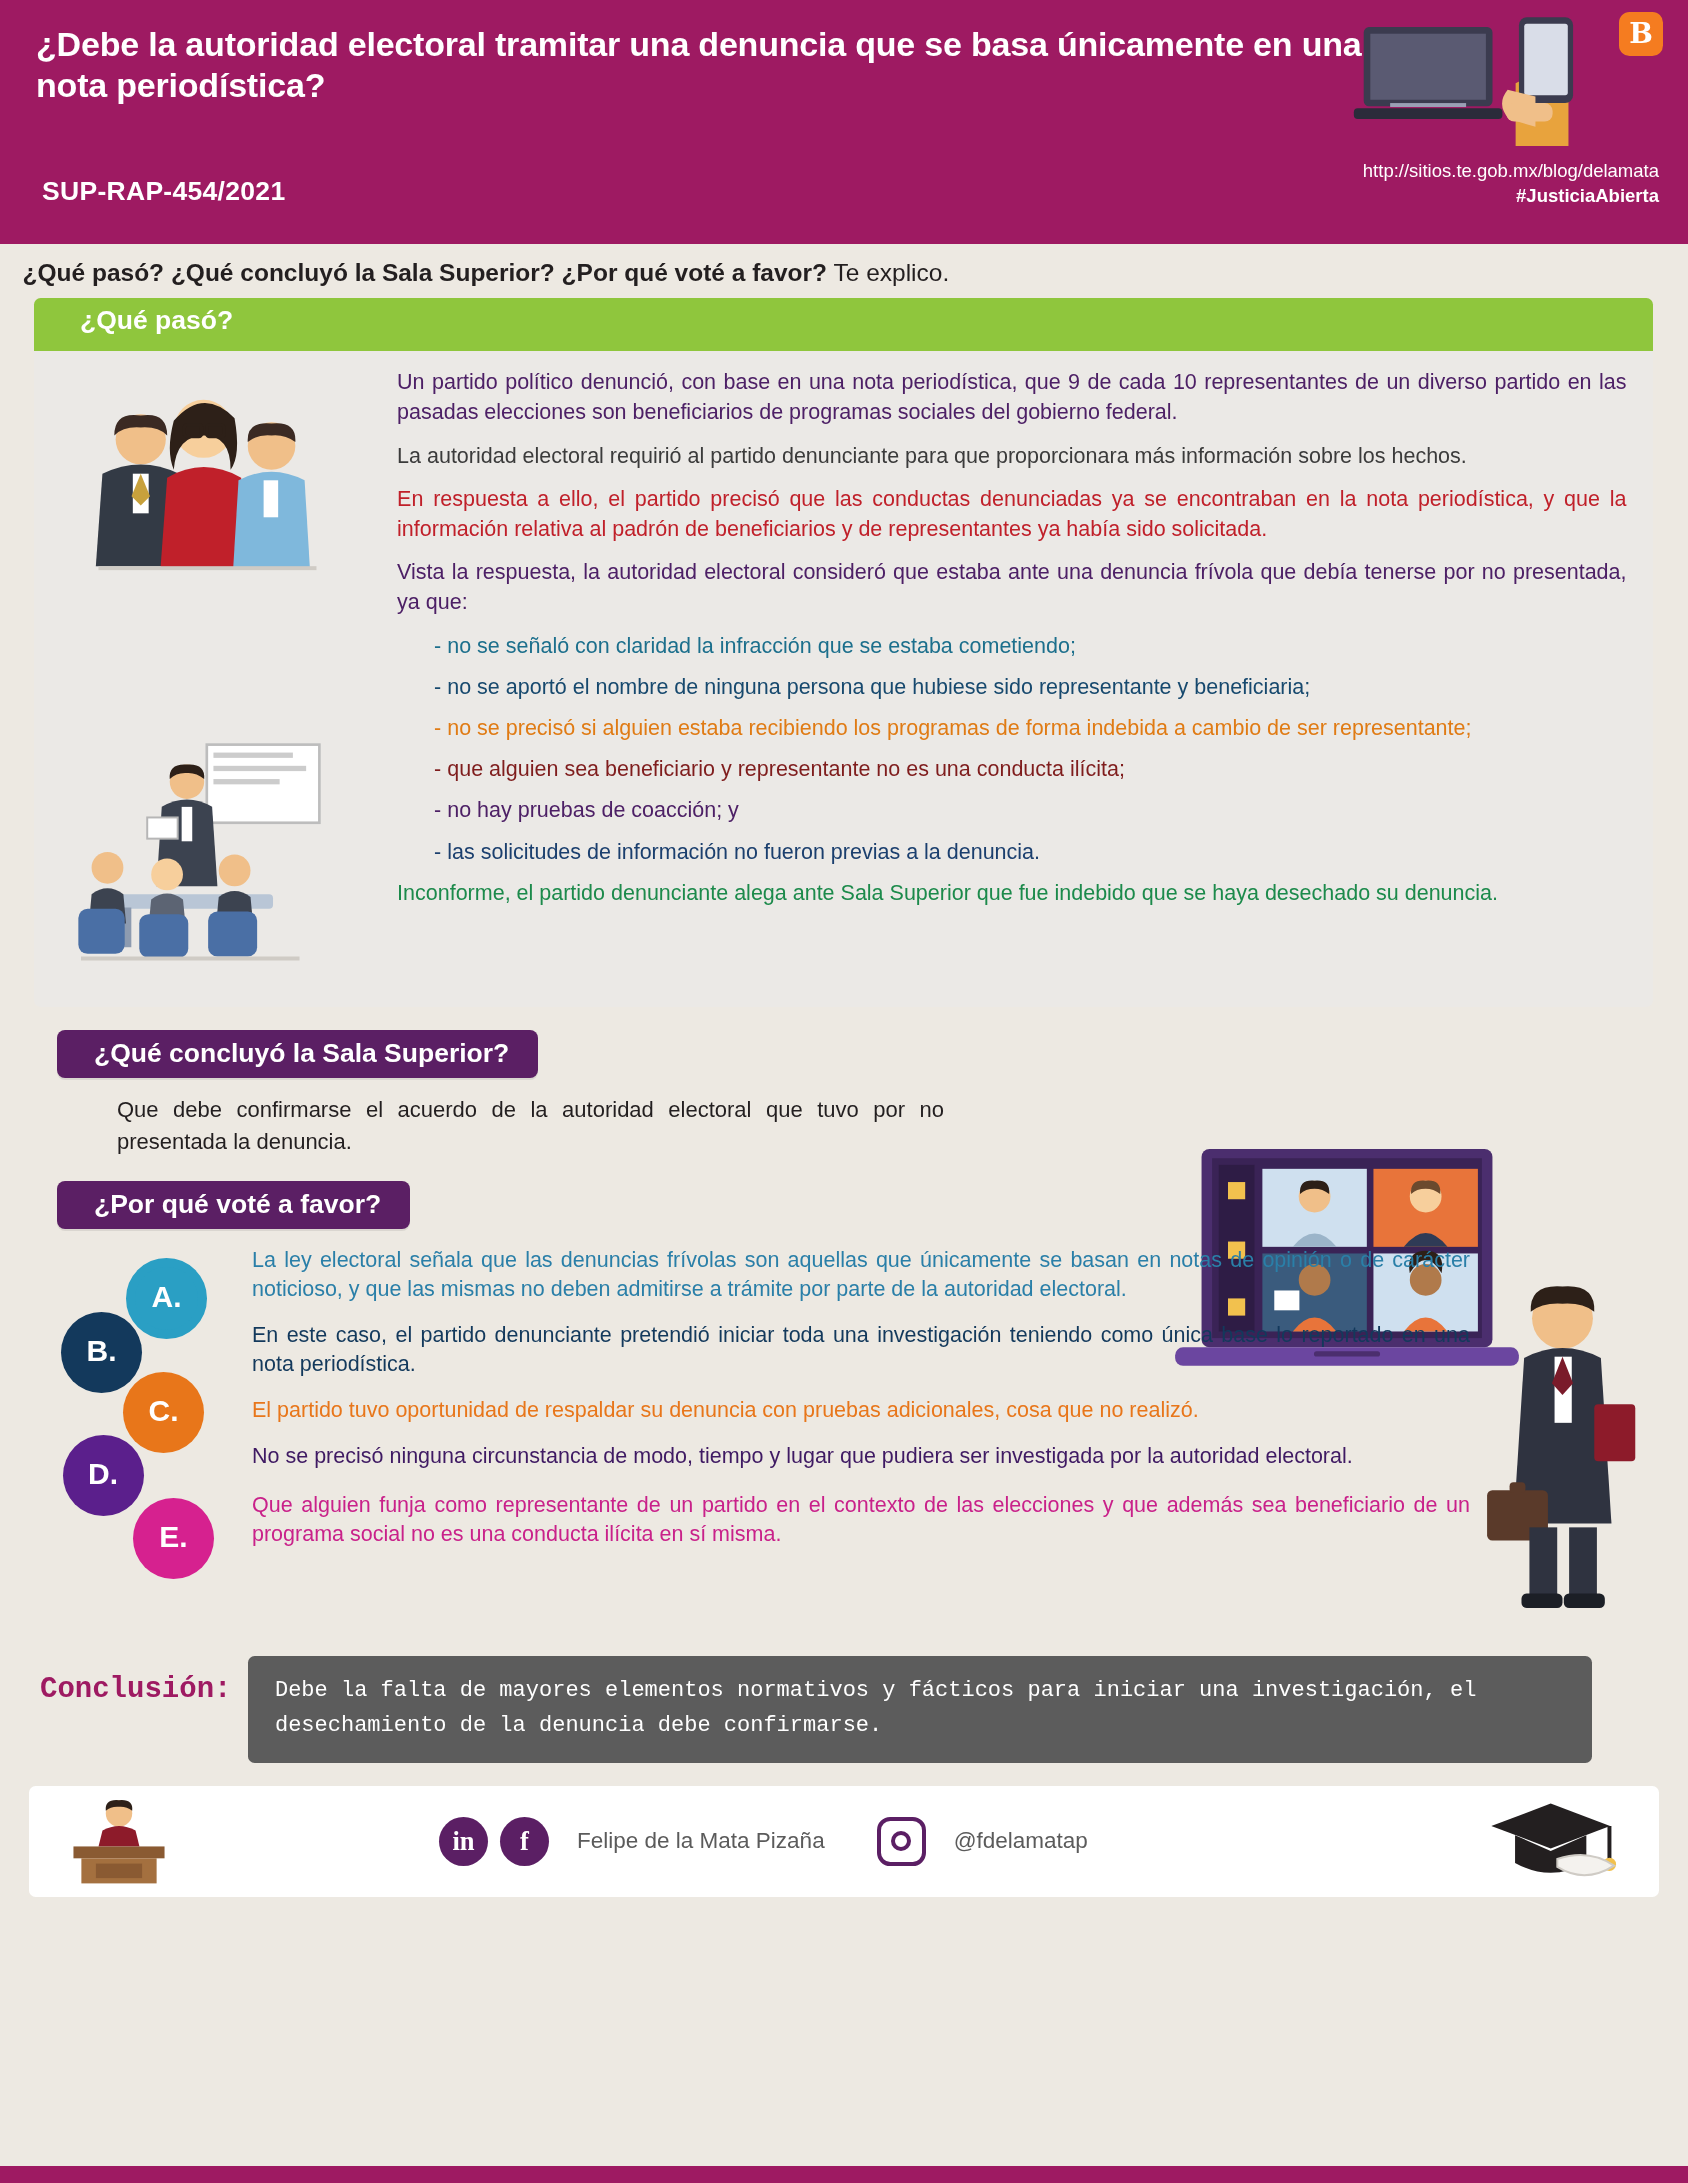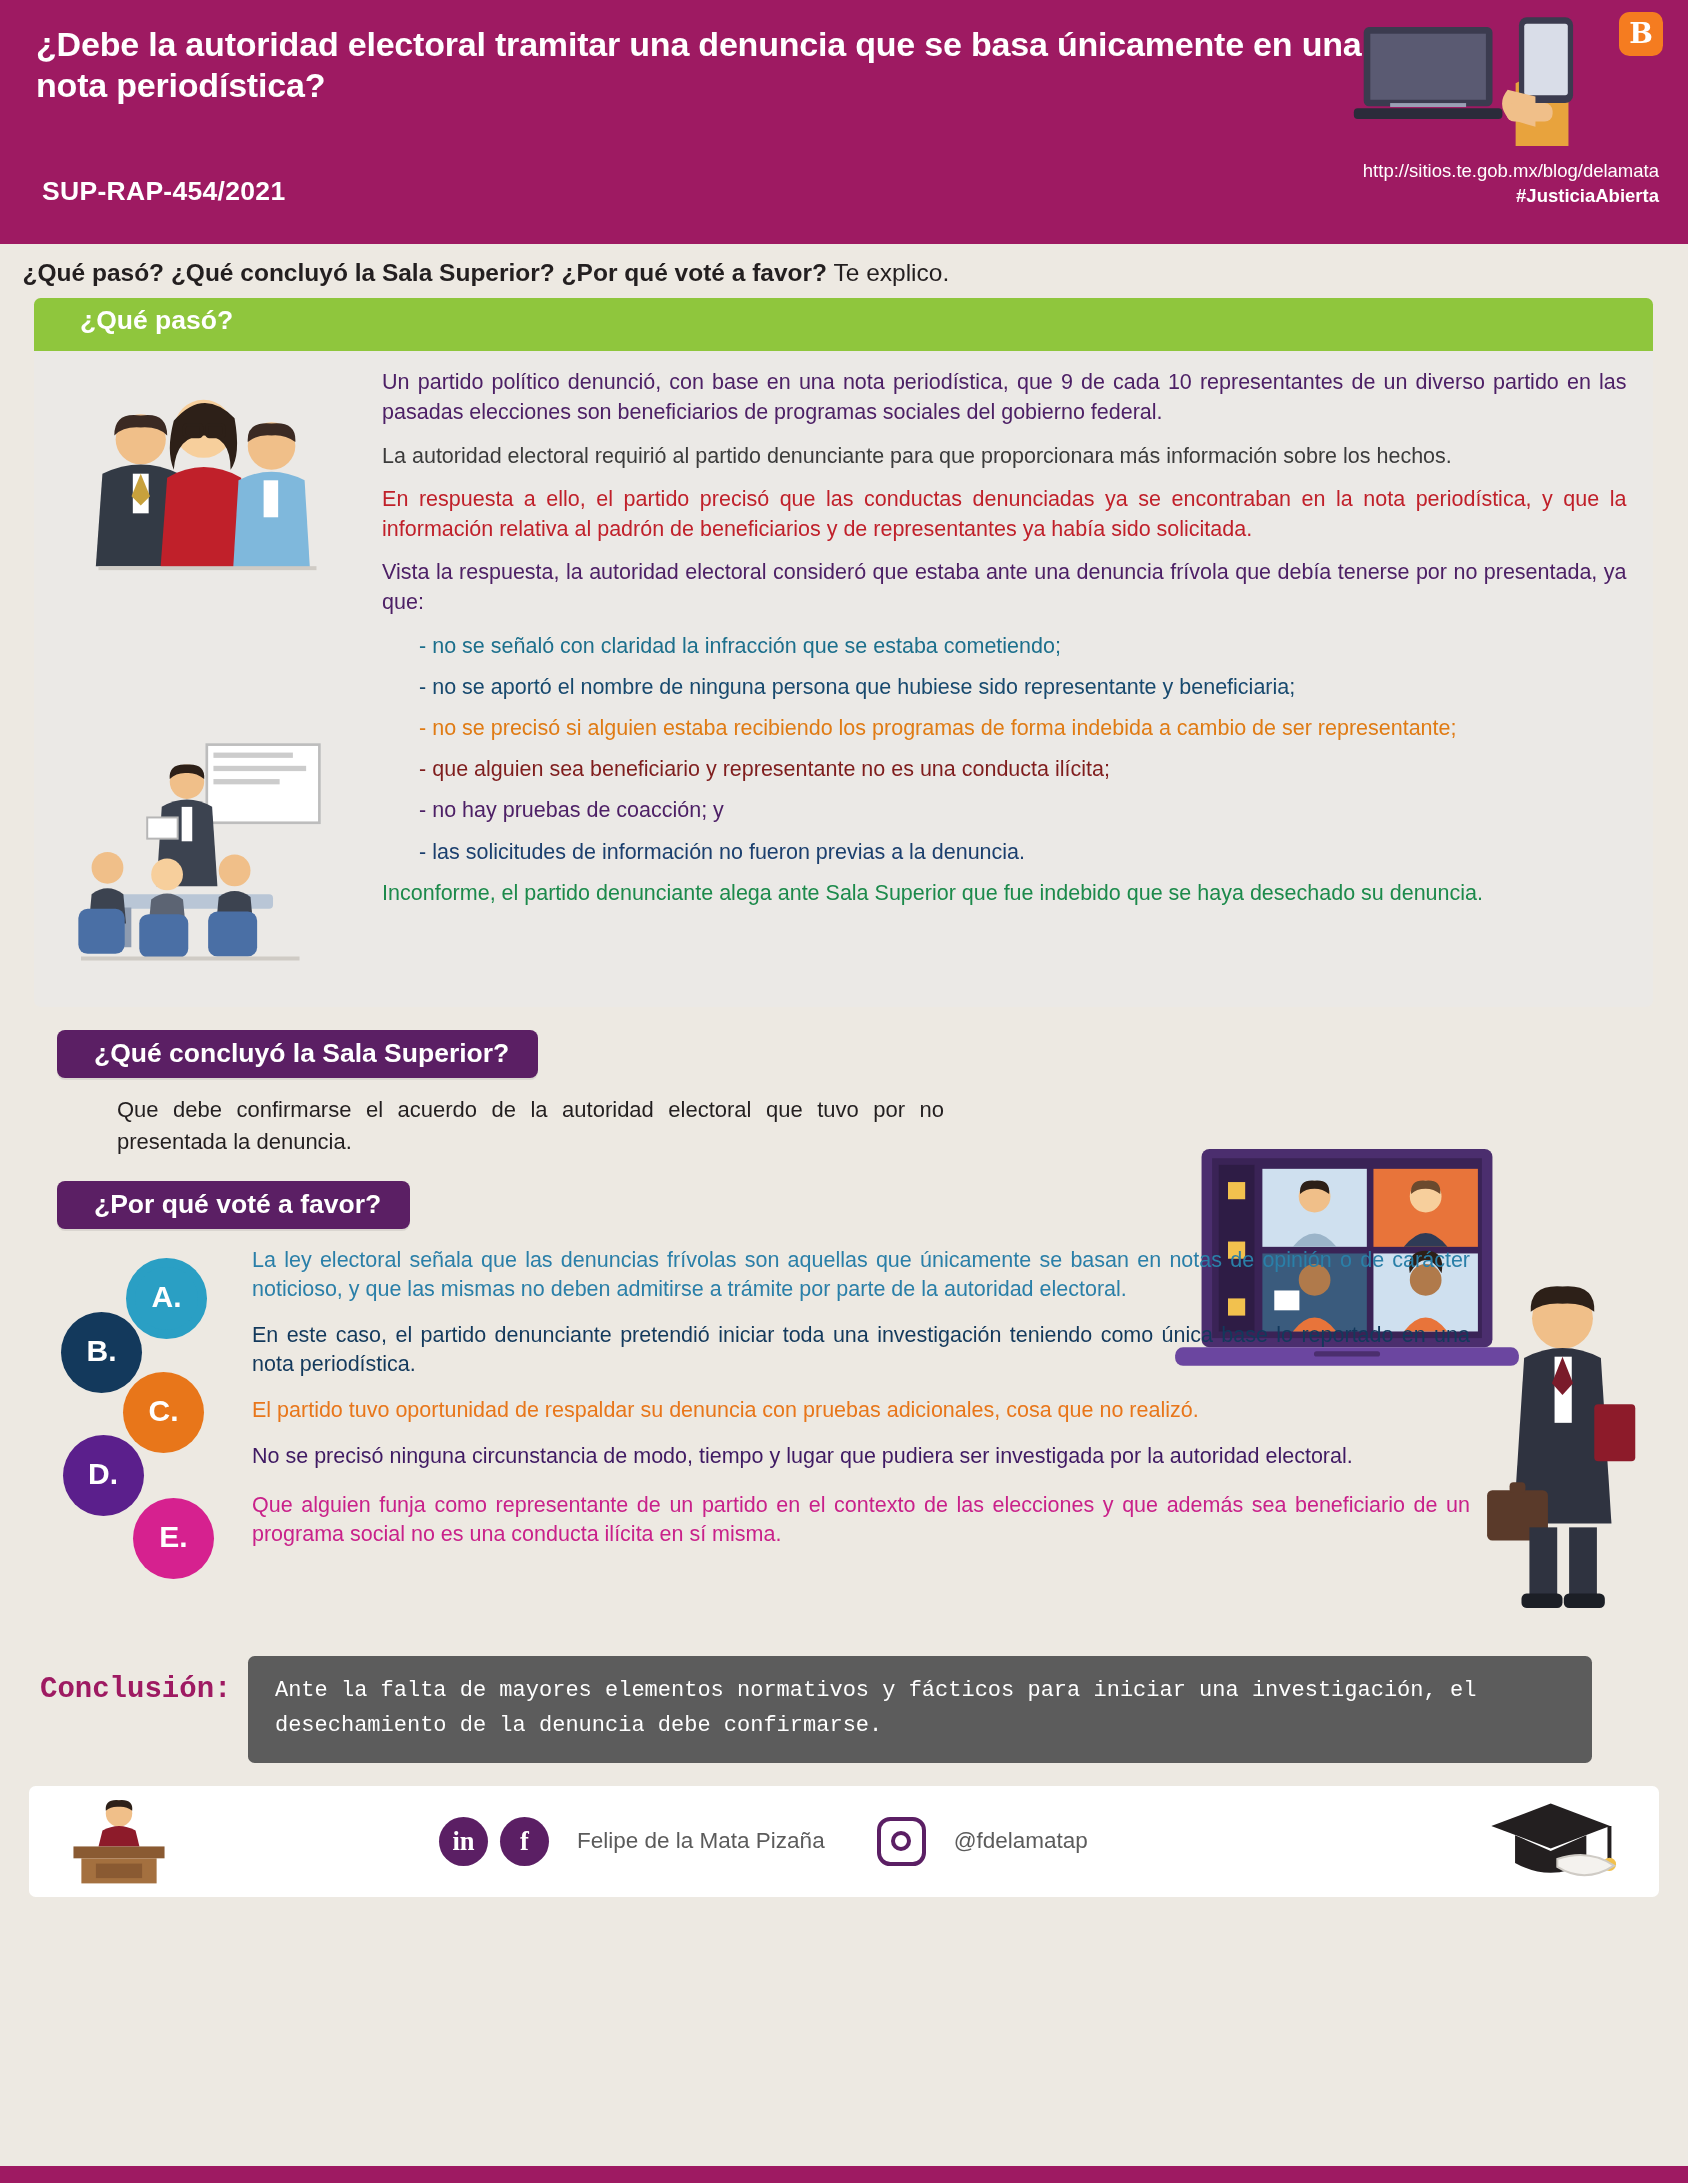--- a/index.html
+++ b/index.html
@@ -100,21 +100,21 @@
   .card-gray {
     margin: 0 0 0 34px;
     width: 1619px;
     background: #ebe9e6;
     border-radius: 0 0 6.6px 6.6px;
     padding: 17px 26.5px 24px 26.5px;
     display: flex;
     gap: 10.6px;
   }
   .card-left { width: 311px; flex: none; position: relative; }
-  .card-right { flex: 1; }
+  .card-right { flex: 1; margin-left: 15px; }
 
   .p {
     font-size: 21.5px;
     line-height: 1.36;
     text-align: justify;
     margin-bottom: 14.6px;
     color: #333333;
   }
   .p.purple { color: #4d2066; }
   .p.red { color: #c0202a; }
@@ -435,21 +435,21 @@
       <rect x="100" y="386" width="42" height="110" fill="#2f3340"></rect>
       <rect x="160" y="386" width="42" height="110" fill="#2f3340"></rect>
       <rect x="88" y="486" width="62" height="22" rx="8" fill="#1c1f26"></rect>
       <rect x="152" y="486" width="62" height="22" rx="8" fill="#1c1f26"></rect>
     </svg>
   </div>
 
   
   <div class="conclusion-row">
     <div class="conclusion-label">Conclusión:</div>
-    <div class="conclusion-box">Ante la falta de mayores elementos normativos y fácticos para iniciar una investigación, el desechamiento de la denuncia debe confirmarse.</div>
+    <div class="conclusion-box">Debe la falta de mayores elementos normativos y fácticos para iniciar una investigación, el desechamiento de la denuncia debe confirmarse.</div>
   </div>
 
   
   <div class="footer">
     <svg style="position:absolute; left:26.5px; top:5.3px;" width="126" height="99" viewBox="0 0 190 150">
       <circle cx="95" cy="34" r="20" fill="#f0bf89"></circle>
       <path d="M95 14 q22 -2 20 16 q-9 -7 -20 -6 q-12 -1 -20 6 q-2 -18 20 -16z" fill="#2d2018"></path>
       <path d="M70 60 q25 -14 50 0 l6 24 -62 0z" fill="#8d1b2a"></path>
       <rect x="26" y="84" width="138" height="18" fill="#8a5a32"></rect>
       <rect x="38" y="102" width="114" height="38" fill="#a4703f"></rect>

